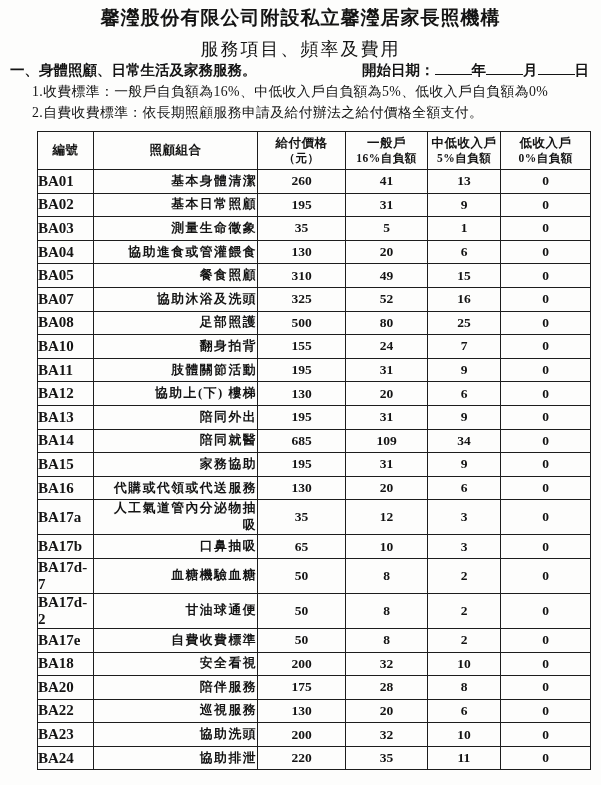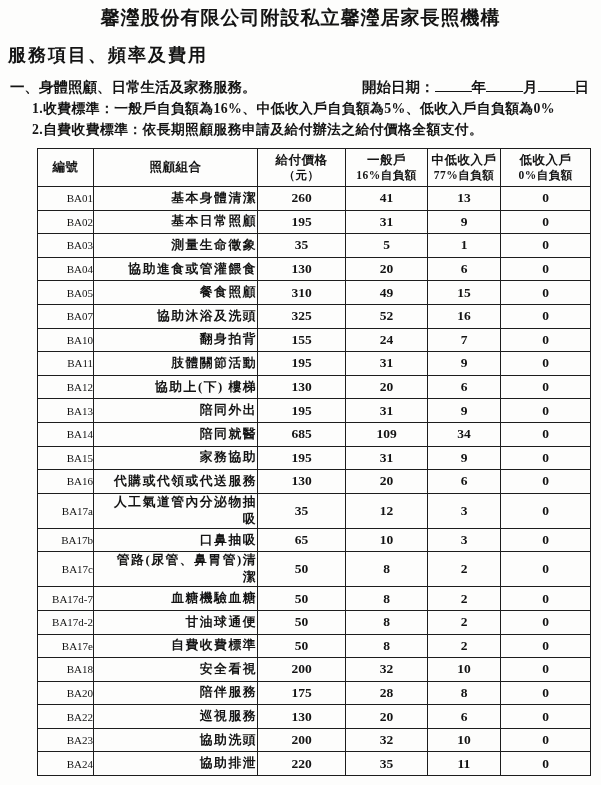--- a/index.html
+++ b/index.html
@@ -14,47 +14,47 @@
   }
   .page { padding: 5px 8px 0 8px; }
 
   .title {
     text-align: center;
     font-size: 19px;
     font-weight: 600;
     letter-spacing: 1px;
   }
   .subtitle {
+    text-align: center;
     font-size: 18px;
-    font-weight: 700;
+    font-weight: 400;
     letter-spacing: 2px;
-    margin-top: 12px;
+    margin-top: 6px;
   }
 
   .section-row {
     display: flex;
     align-items: baseline;
-    margin-top: 11px;
     padding: 0 4px 0 2px;
     font-size: 14.5px;
     font-weight: 600;
   }
   .section-heading { white-space: nowrap; }
   .date-area { margin-left: auto; white-space: nowrap; }
   .blank {
     display: inline-block;
     width: 37px;
     height: 13px;
     border-bottom: 1.3px solid #141414;
     vertical-align: baseline;
   }
 
   .note {
     font-size: 13.8px;
-    font-weight: 700;
+    font-weight: 400;
     margin: 3px 0 0 24px;
     letter-spacing: 0.4px;
     white-space: nowrap;
   }
 
   table.fee-table {
     border-collapse: collapse;
     margin: 9px 0 0 29px;
     table-layout: fixed;
     width: 553px;
@@ -74,21 +74,21 @@
   .fee-table .h-line2:empty { display: none; }
 
   .fee-table td { height: 23.6px; }
   .fee-table col.w0 { width: 56px; }
   .fee-table col.w1 { width: 164px; }
   .fee-table col.w2 { width: 88px; }
   .fee-table col.w3 { width: 82px; }
   .fee-table col.w4 { width: 73px; }
   .fee-table col.w5 { width: 90px; }
 
-  .fee-table td.c0 { text-align: right; font-size: 11px; font-weight: 400; }
+  .fee-table td.c0 { text-align: left; font-size: 15px; font-weight: 700; }
   .fee-table td.c1 { text-align: right; padding-left: 10px; font-size: 12.8px; font-weight: 600; letter-spacing: 1.5px; }
   .fee-table td.c2, .fee-table td.c3, .fee-table td.c4, .fee-table td.c5 {
     text-align: center; font-size: 13.5px; font-weight: 600;
   }
 </style>
 </head>
 <body>
 
 <div class="page">
 
@@ -127,21 +127,21 @@
         <th>
           <span class="h-line1">給付價格</span>
           <span class="h-line2">（元）</span>
         </th>
         <th>
           <span class="h-line1">一般戶</span>
           <span class="h-line2">16%自負額</span>
         </th>
         <th>
           <span class="h-line1">中低收入戶</span>
-          <span class="h-line2">77%自負額</span>
+          <span class="h-line2">5%自負額</span>
         </th>
         <th>
           <span class="h-line1">低收入戶</span>
           <span class="h-line2">0%自負額</span>
         </th>
       </tr>
     </thead>
     <tbody>
         <tr>
           <td class="c0">BA01</td>
@@ -185,20 +185,28 @@
         </tr>
         <tr>
           <td class="c0">BA07</td>
           <td class="c1">協助沐浴及洗頭</td>
           <td class="c2">325</td>
           <td class="c3">52</td>
           <td class="c4">16</td>
           <td class="c5">0</td>
         </tr>
         <tr>
+          <td class="c0">BA08</td>
+          <td class="c1">足部照護</td>
+          <td class="c2">500</td>
+          <td class="c3">80</td>
+          <td class="c4">25</td>
+          <td class="c5">0</td>
+        </tr>
+        <tr>
           <td class="c0">BA10</td>
           <td class="c1">翻身拍背</td>
           <td class="c2">155</td>
           <td class="c3">24</td>
           <td class="c4">7</td>
           <td class="c5">0</td>
         </tr>
         <tr>
           <td class="c0">BA11</td>
           <td class="c1">肢體關節活動</td>
@@ -257,28 +265,20 @@
         </tr>
         <tr>
           <td class="c0">BA17b</td>
           <td class="c1">口鼻抽吸</td>
           <td class="c2">65</td>
           <td class="c3">10</td>
           <td class="c4">3</td>
           <td class="c5">0</td>
         </tr>
         <tr>
-          <td class="c0">BA17c</td>
-          <td class="c1">管路(尿管、鼻胃管)清潔</td>
-          <td class="c2">50</td>
-          <td class="c3">8</td>
-          <td class="c4">2</td>
-          <td class="c5">0</td>
-        </tr>
-        <tr>
           <td class="c0">BA17d-7</td>
           <td class="c1">血糖機驗血糖</td>
           <td class="c2">50</td>
           <td class="c3">8</td>
           <td class="c4">2</td>
           <td class="c5">0</td>
         </tr>
         <tr>
           <td class="c0">BA17d-2</td>
           <td class="c1">甘油球通便</td>

